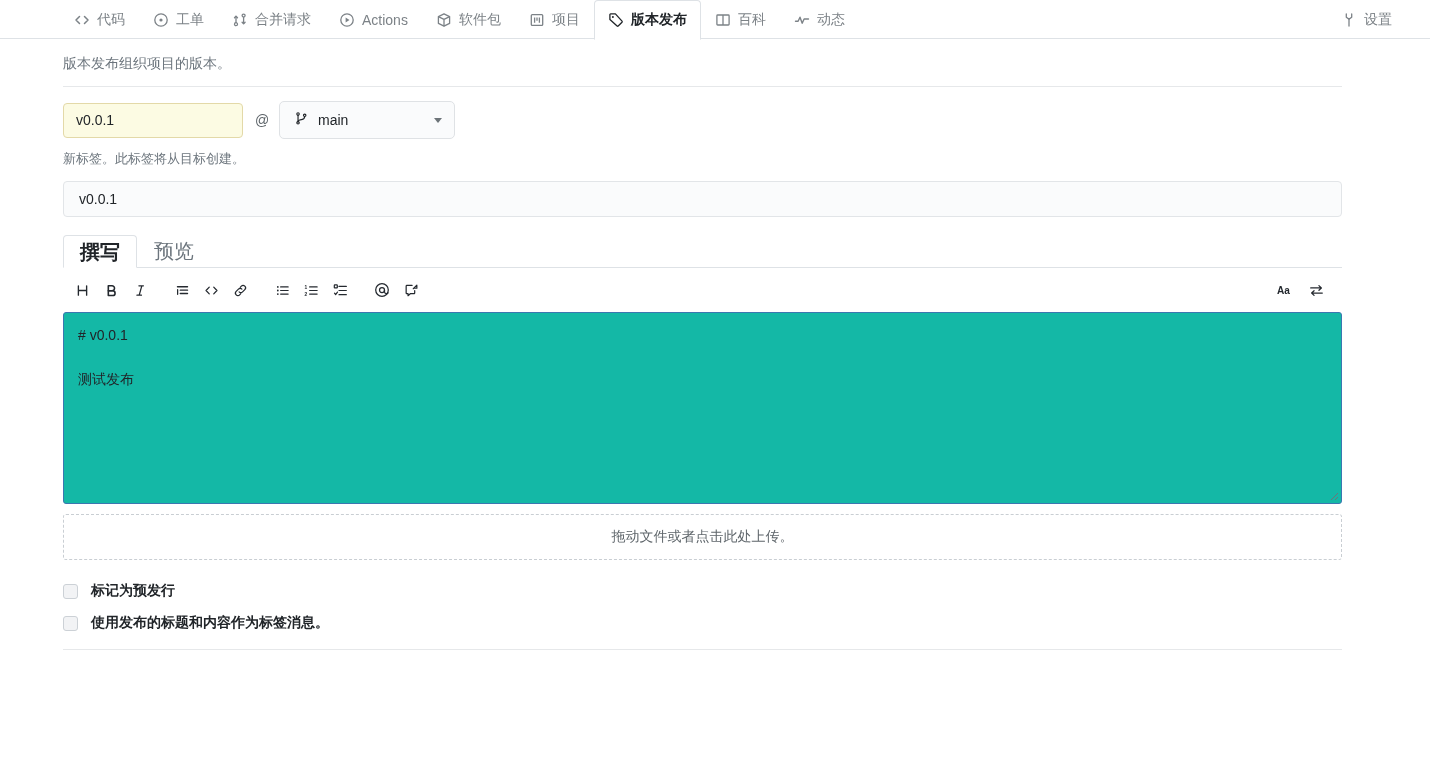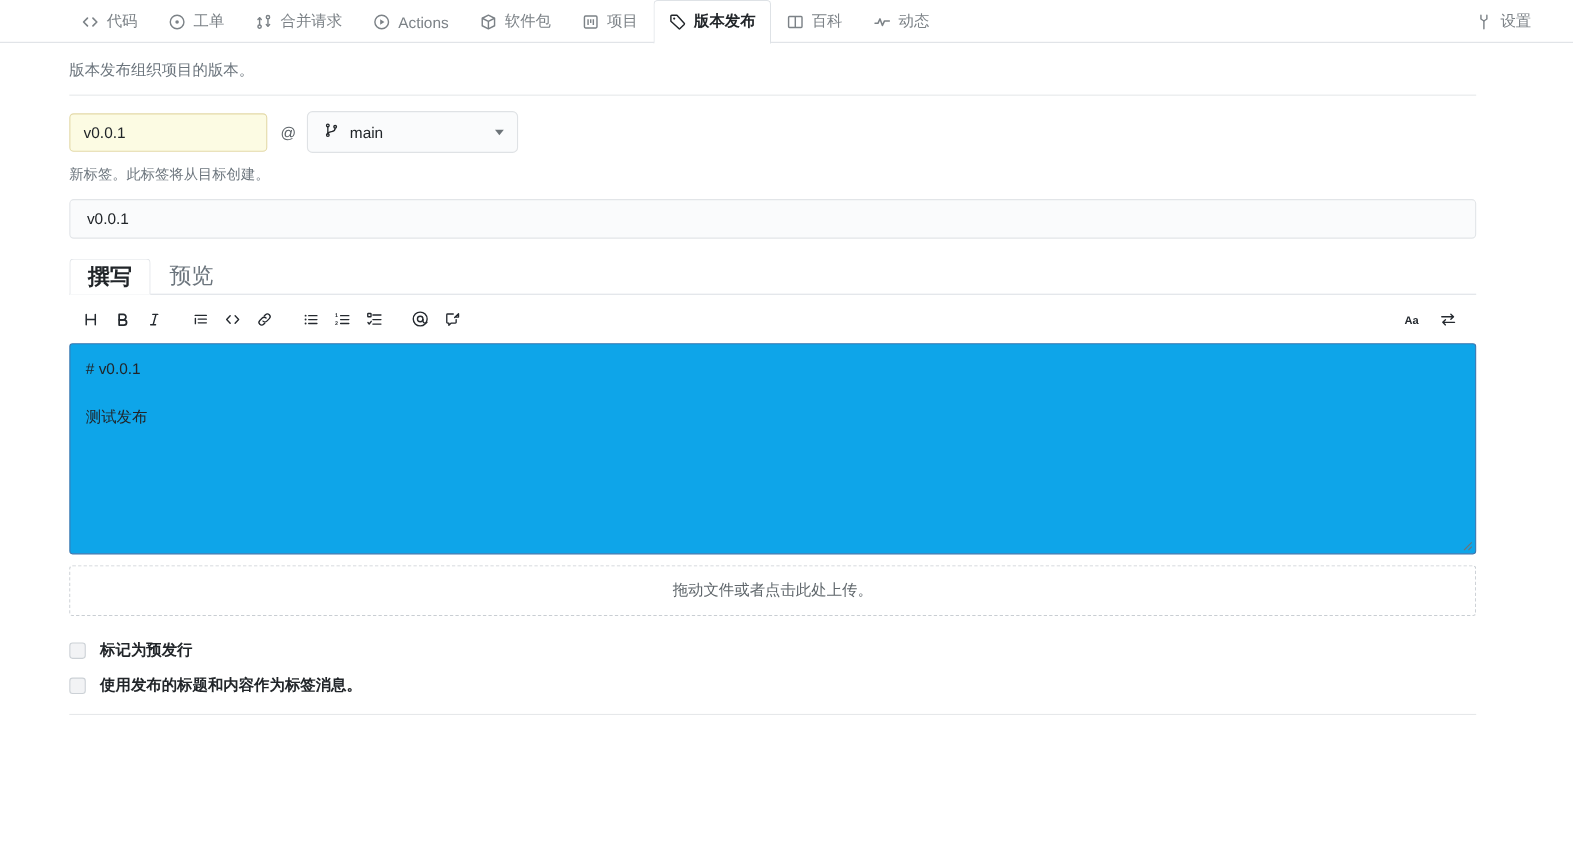--- a/index.html
+++ b/index.html
@@ -106,21 +106,21 @@
   }
   .at-sign {
     color: #5c6368;
     font-size: 14px;
     margin: 0 12px;
     width: 12px;
     text-align: center;
   }
   .branch-select {
     position: relative;
-    width: 192px;
+    width: 176px;
     height: 38px;
     border: 1px solid #dfe2e5;
     border-radius: 5px;
     background: #fafbfc;
     display: flex;
     align-items: center;
     gap: 9px;
     padding: 0 14px;
     font-size: 14px;
     color: #212529;
@@ -204,21 +204,21 @@
   .tb-btn.txt { font-size: 15px; }
   .tb-gap { width: 13px; }
   .tb-spacer { flex: 1 1 auto; }
   .tb-btn svg { display: block; }
 
   .md-area {
     width: 1279px;
     height: 192px;
     border: 1px solid #3b77b0;
     border-radius: 3px;
-    background: #0ea5e9;
+    background: #14b8a6;
     padding: 11px 14px;
     font-size: 14px;
     line-height: 22px;
     color: #212529;
     resize: none;
     outline: none;
     font-family: inherit;
     position: relative;
     overflow: hidden;
     white-space: pre-wrap;

